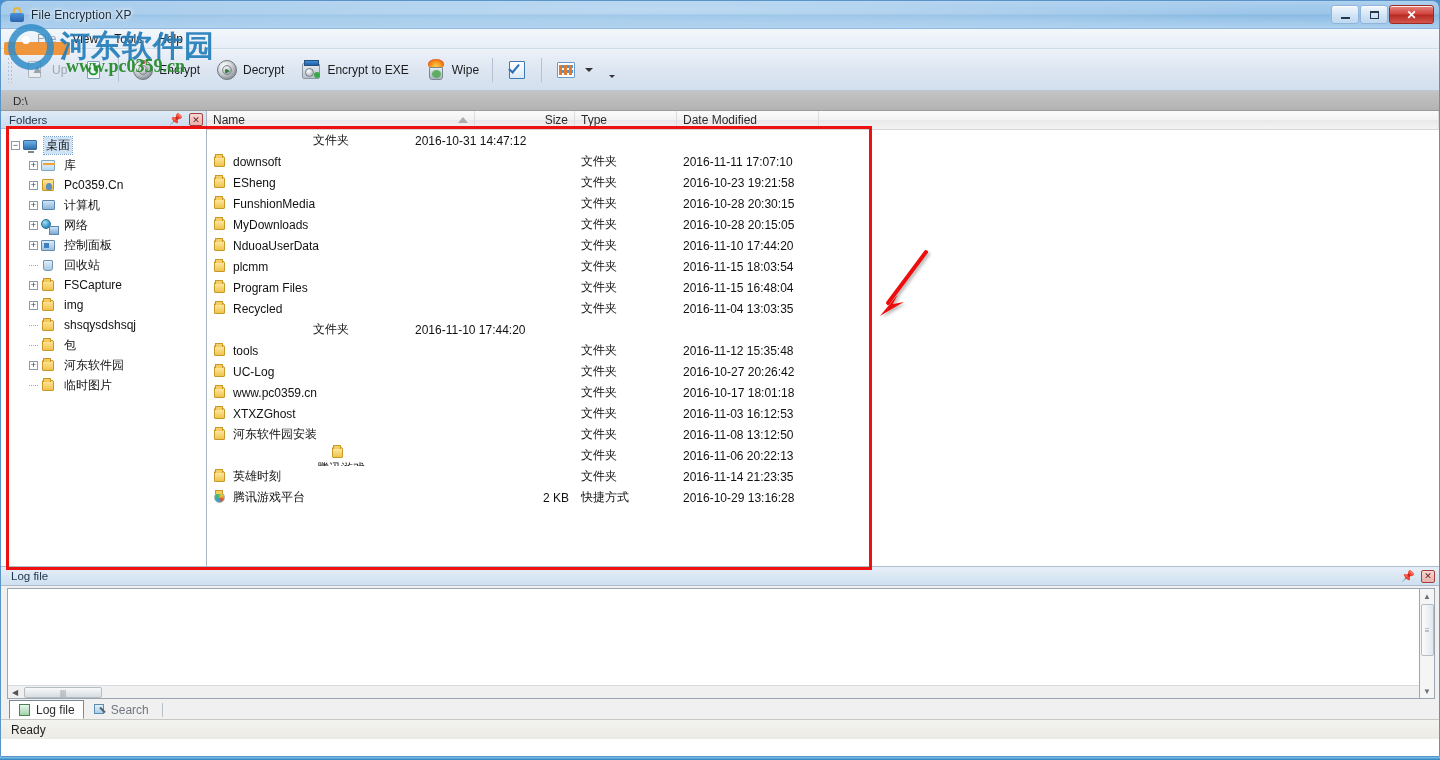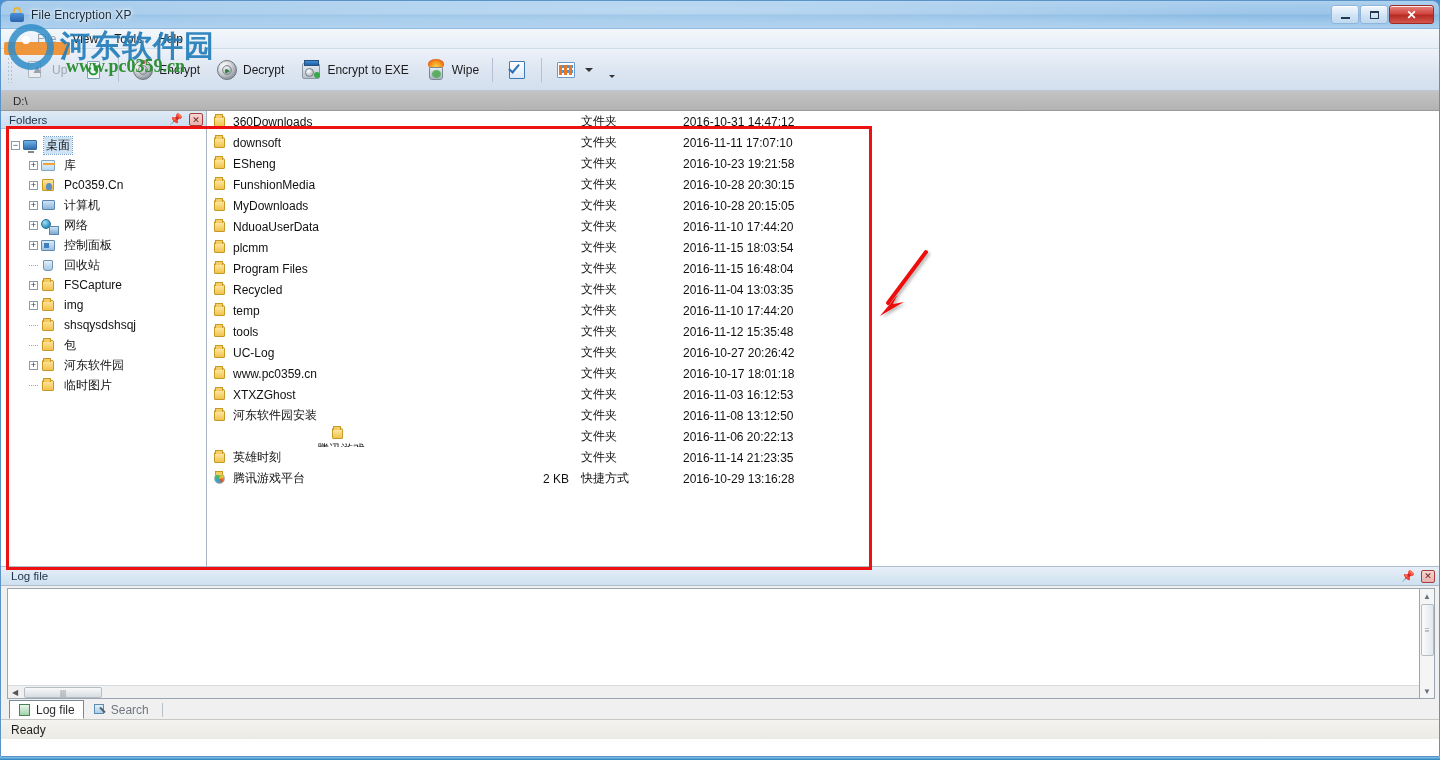--- a/index.html
+++ b/index.html
@@ -568,28 +568,38 @@
               <span class="dots"></span>
               <span class="ticon">
                 <span class="folder-ico"></span>
               </span>
               <span class="tlabel">临时图片</span>
             </div>
           </div>
       </div>
 
       <div id="list-pane">
+        <div id="list-header">
+            <div class="hcell" style="width: 268px;">
+              <span>Name</span>
+              <span class="sort-tri"></span>
+            </div>
+            <div class="hcell num" style="width: 100px;">
+              <span>Size</span>
+            </div>
+            <div class="hcell" style="width: 102px;">
+              <span>Type</span>
+            </div>
+            <div class="hcell" style="width: 142px;">
+              <span>Date Modified</span>
+            </div>
+            <div class="hcell" style="flex: 1 1 0%;"></div>
+          </div>
         <div id="rows">
             <div class="frow">
-              <div class="fcell" style="width: 268px;">
-                <span class="ficon">
-                  <span class="f"></span>
-                </span>
-                <span>360Downloads</span>
-              </div>
               <div class="fcell num" style="width: 100px;"></div>
               <div class="fcell" style="width: 102px;">文件夹</div>
               <div class="fcell" style="width: 142px;">2016-10-31 14:47:12</div>
               <div class="fcell" style="flex: 1 1 0%;"></div>
             </div>
             <div class="frow">
               <div class="fcell" style="width: 268px;">
                 <span class="ficon">
                   <span class="f"></span>
                 </span>
@@ -678,26 +688,20 @@
                   <span class="f"></span>
                 </span>
                 <span>Recycled</span>
               </div>
               <div class="fcell num" style="width: 100px;"></div>
               <div class="fcell" style="width: 102px;">文件夹</div>
               <div class="fcell" style="width: 142px;">2016-11-04 13:03:35</div>
               <div class="fcell" style="flex: 1 1 0%;"></div>
             </div>
             <div class="frow">
-              <div class="fcell" style="width: 268px;">
-                <span class="ficon">
-                  <span class="f"></span>
-                </span>
-                <span>temp</span>
-              </div>
               <div class="fcell num" style="width: 100px;"></div>
               <div class="fcell" style="width: 102px;">文件夹</div>
               <div class="fcell" style="width: 142px;">2016-11-10 17:44:20</div>
               <div class="fcell" style="flex: 1 1 0%;"></div>
             </div>
             <div class="frow">
               <div class="fcell" style="width: 268px;">
                 <span class="ficon">
                   <span class="f"></span>
                 </span>

